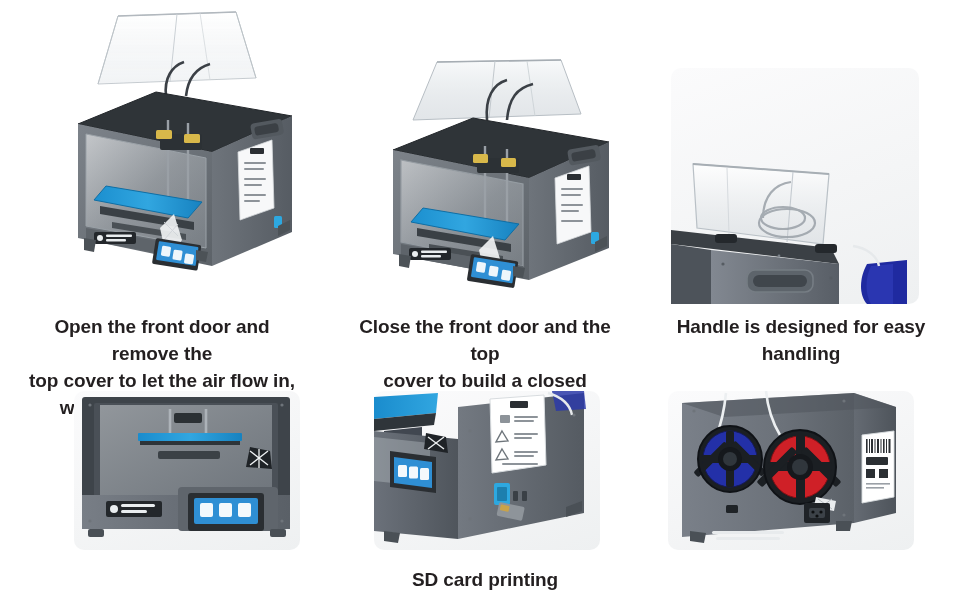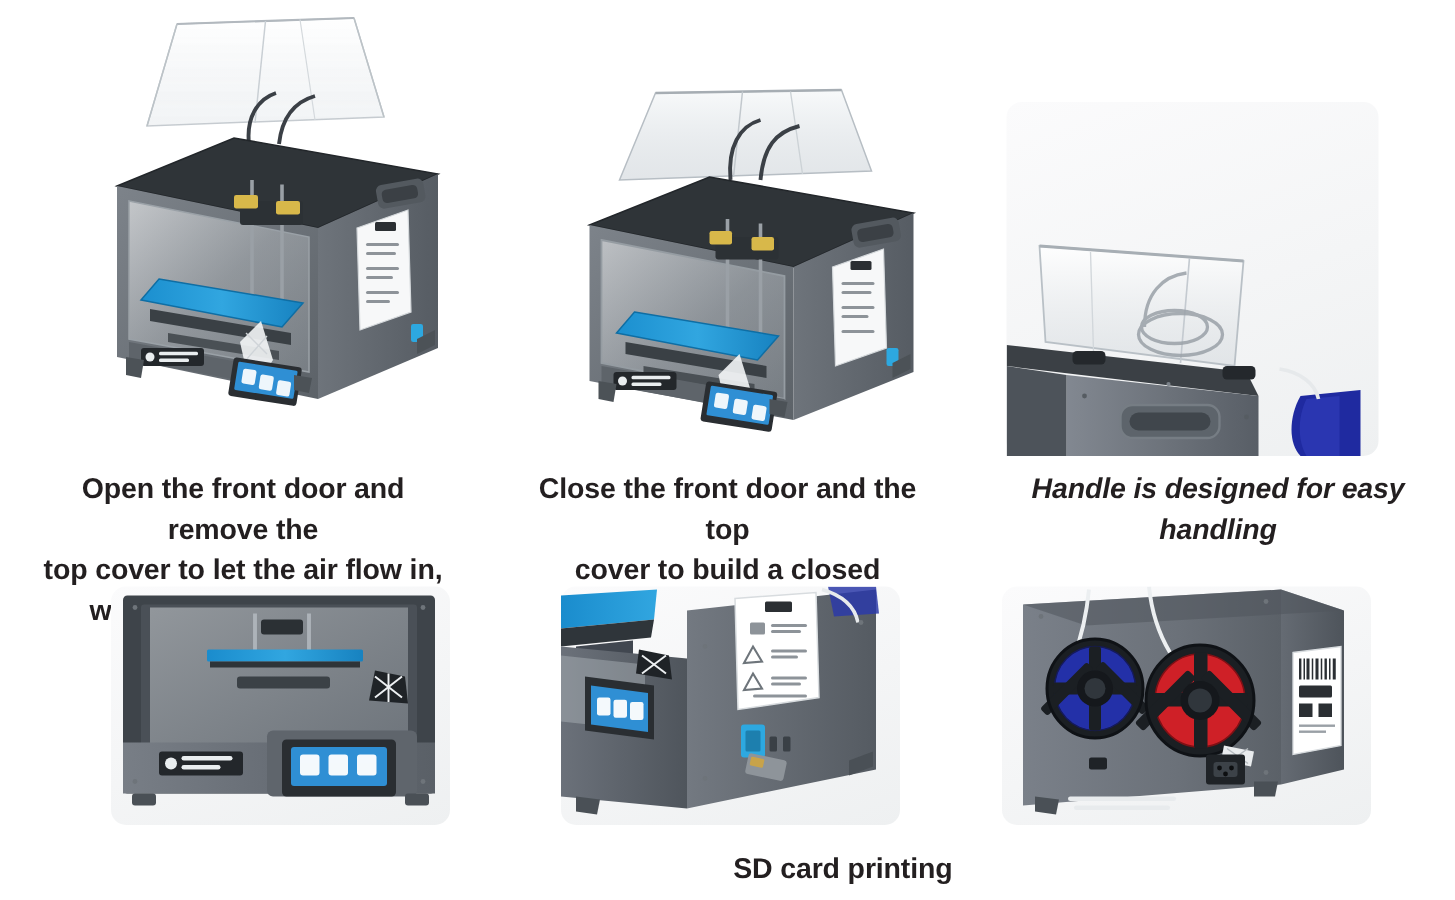--- a/index.html
+++ b/index.html
@@ -307,21 +307,21 @@
         <circle cx="52" cy="196" r="1.6" fill="#565c62"></circle>
         <circle cx="160" cy="210" r="1.6" fill="#565c62"></circle>
         <circle cx="108" cy="188" r="1.4" fill="#7b828a"></circle>
 
         <path d="M196 196 C188 210 188 228 196 236 L236 236 L236 192 Z" fill="#1f2aa0"></path>
         <path d="M200 198 C194 210 194 226 200 236 L222 236 L222 196 Z" fill="#2d3ab5" opacity=".8"></path>
         <path d="M182 178 C196 180 206 188 208 198" fill="none" stroke="#e6e9eb" stroke-width="2.4"></path>
       </svg>
     </div>
 
-    <div class="caption" style="left:17px;top:314px;width:296px;font-style:italic;">Handle is designed for easy handling</div>
+    <div class="caption" style="left:6px;top:314px;width:296px;">Handle is designed for easy handling</div>
   </div>
 
   <div class="cell" style="left:0px;top:380px;width:324px;height:220px;">
 
     <div class="panelbg" style="left:74px;top:11px;width:226px;height:159px;"></div>
 
     <div class="photo" style="left:74px;top:11px;width:226px;height:159px;">
       <svg class="pr-svg" viewBox="0 0 226 159" xmlns="http://www.w3.org/2000/svg">
         <defs>
           <linearGradient id="c4front" x1="0" y1="0" x2="1" y2="0">
@@ -474,21 +474,21 @@
         <path d="M174 2 C188 6 196 14 198 24" fill="none" stroke="#e7eaec" stroke-width="2.4"></path>
 
         <path d="M10 140 L26 142 L24 152 L10 150 Z" fill="#4a5056"></path>
         <path d="M192 116 L208 110 L208 120 L192 126 Z" fill="#4a5056"></path>
         <circle cx="96" cy="40" r="1.6" fill="#6e747a"></circle>
         <circle cx="200" cy="24" r="1.6" fill="#6e747a"></circle>
         <circle cx="96" cy="128" r="1.6" fill="#6e747a"></circle>
       </svg>
     </div>
 
-    <div class="caption" style="left:12px;top:187px;width:300px;text-align:right;">SD card printing</div>
+    <div class="caption" style="left:12px;top:187px;width:300px;">SD card printing</div>
   </div>
 
   <div class="cell" style="left:647px;top:380px;width:323px;height:220px;">
 
     <div class="panelbg" style="left:21px;top:11px;width:246px;height:159px;"></div>
 
     <div class="photo" style="left:21px;top:11px;width:246px;height:159px;">
       <svg class="pr-svg" viewBox="0 0 246 159" xmlns="http://www.w3.org/2000/svg">
         <defs>
           <linearGradient id="c6back" x1="0" y1="0" x2="1" y2="0">

